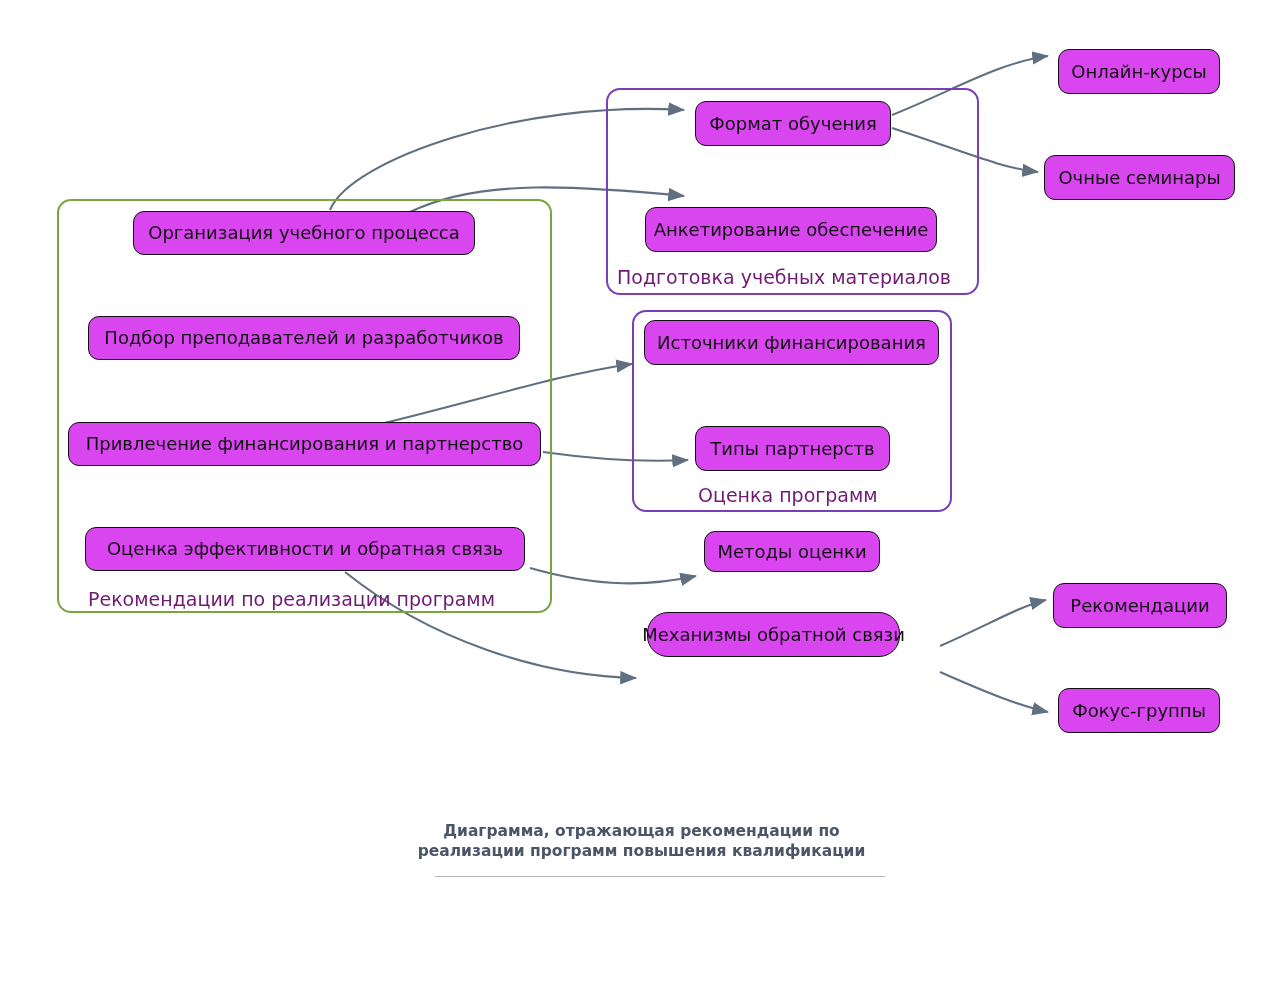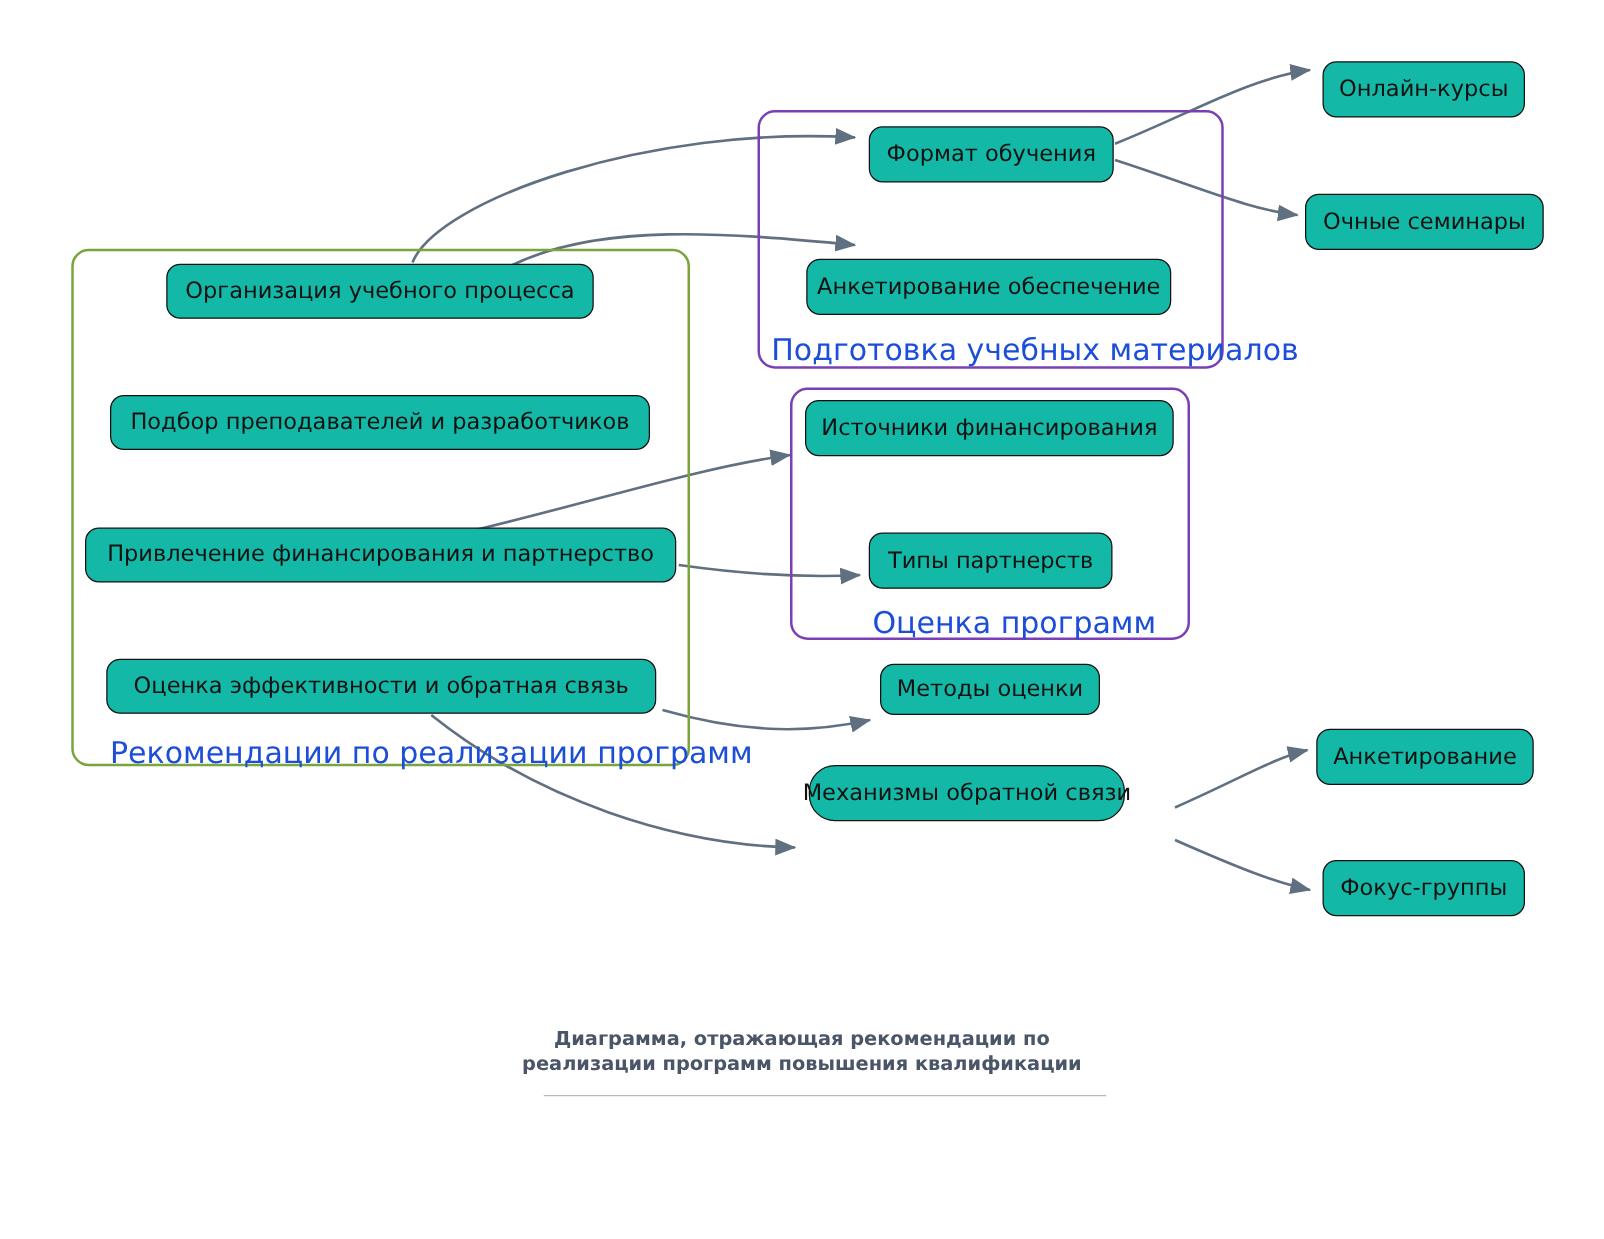--- a/index.html
+++ b/index.html
@@ -30,30 +30,30 @@
     border: 2px solid #7b3fb5;
     border-radius: 14px;
     background: transparent;
     box-sizing: border-box;
   }
   .cluster.green {
     border-color: #7aa53c;
   }
   .cluster-label {
     position: absolute;
-    font-size: 24px;
-    color: #1d4ed8;
+    font-size: 19px;
+    color: #701a75;
     white-space: nowrap;
   }
   .node {
     position: absolute;
     box-sizing: border-box;
     border: 1.6px solid #111111;
     border-radius: 11px;
-    background: #14b8a6;
+    background: #d946ef;
     color: #111111;
     font-size: 18px;
     display: flex;
     align-items: center;
     justify-content: center;
     padding: 0 14px;
     white-space: nowrap;
     line-height: 1.1;
   }
   .caption {
@@ -123,21 +123,21 @@
   <div class="node" style="left:645px; top:207px; width:292px; height:45px;">Анкетирование обеспечение</div>
 
   <div class="node" style="left:644px; top:320px; width:295px; height:45px;">Источники финансирования</div>
   <div class="node" style="left:695px; top:426px; width:195px; height:45px;">Типы партнерств</div>
 
   <div class="node" style="left:704px; top:531px; width:176px; height:41px;">Методы оценки</div>
   <div class="node" style="left:647px; top:612px; width:253px; height:45px;border-radius:21px;">Механизмы обратной связи</div>
 
   <div class="node" style="left:1058px; top:49px; width:162px; height:45px;">Онлайн-курсы</div>
   <div class="node" style="left:1044px; top:155px; width:191px; height:45px;">Очные семинары</div>
-  <div class="node" style="left:1053px; top:583px; width:174px; height:45px;">Анкетирование</div>
+  <div class="node" style="left:1053px; top:583px; width:174px; height:45px;">Рекомендации</div>
   <div class="node" style="left:1058px; top:688px; width:162px; height:45px;">Фокус-группы</div>
 
   <div class="caption" style="top:820px;">Диаграмма, отражающая рекомендации по</div>
   <div class="caption" style="top:840px;">реализации программ повышения квалификации</div>
 
   <div class="rule" style="left:435px; top:876px; width:450px;"></div>
 
 
 </div>
 

